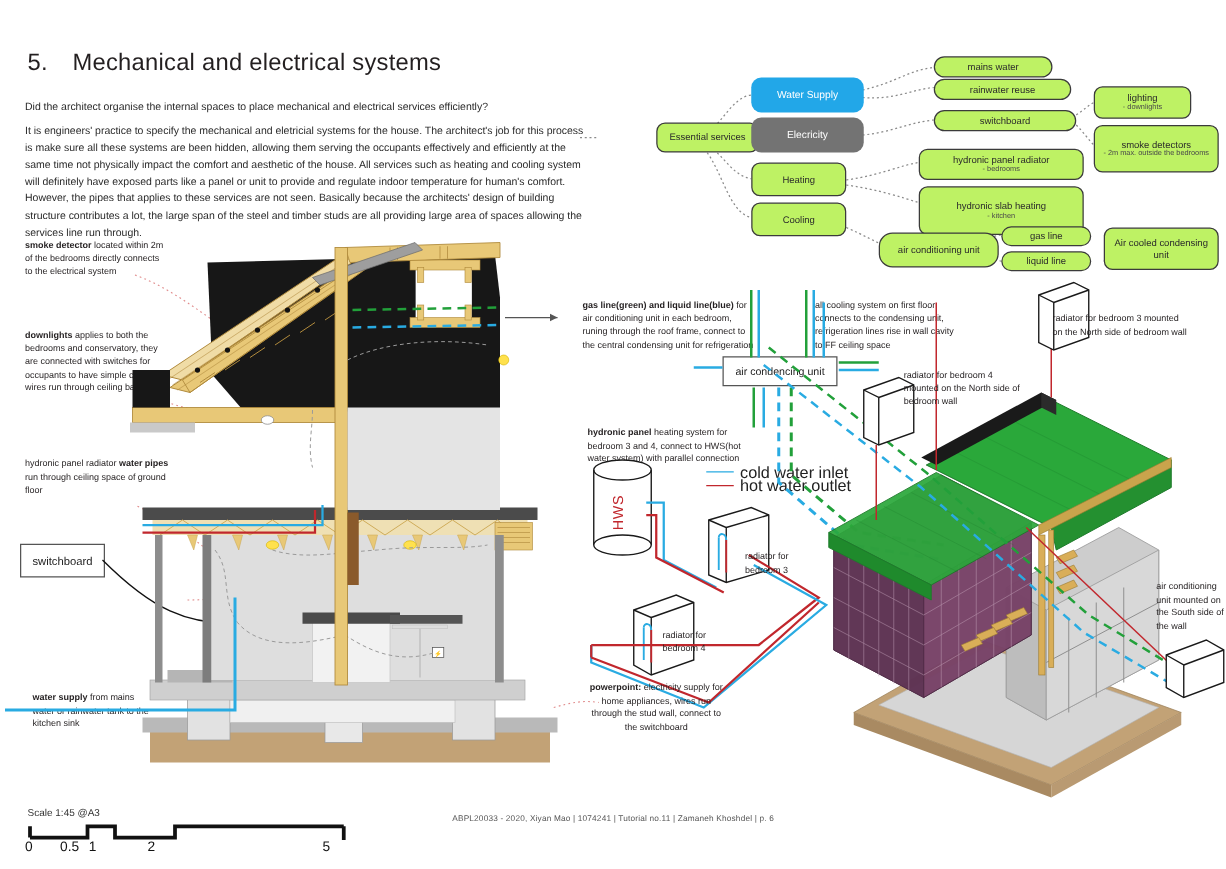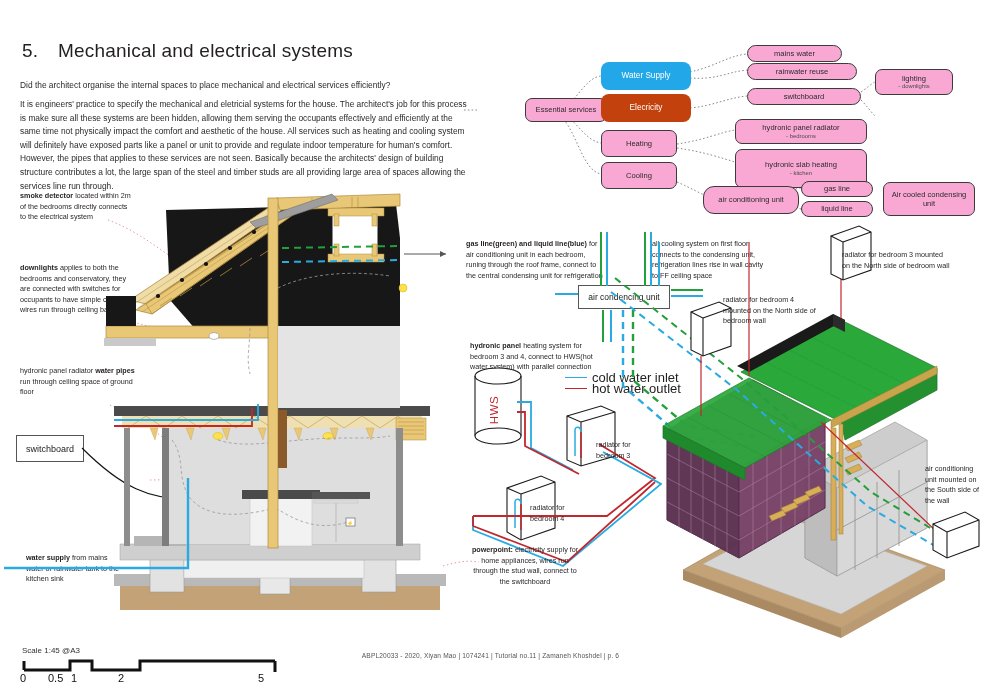--- a/index.html
+++ b/index.html
@@ -30,21 +30,21 @@
     position:absolute; left:20px; top:98px; width:452px;
     font-size:8.4px; line-height:1.62; color:#2a2a2a; text-align:left;
   }
 
   
   #mindmap { position:absolute; left:455px; top:36px; width:526px; height:190px; }
   #mindmap svg.links { position:absolute; left:0; top:0; width:526px; height:190px; pointer-events:none; }
   .node {
     position:absolute; display:flex; flex-direction:column;
     align-items:center; justify-content:center; text-align:center;
-    border:1.1px solid #3b3b3b; border-radius:7px; background:#f9a8d4;
+    border:1.1px solid #3b3b3b; border-radius:7px; background:#bef264;
     font-size:7.6px; color:#2b2b2b; line-height:1.25; padding:2px 4px;
   }
   .node .sub { font-size:5.9px; color:#4a4a4a; margin-top:0px; }
   .node.filled { border:none; color:#fff; border-radius:8px; font-size:8.2px; }
   .node.pill { border-radius:11px; }
 
   
   .anno { position:absolute; font-size:7.2px; line-height:1.46; color:#231f20; }
   .anno b { font-weight:700; }
   .anno.center { text-align:center; }
@@ -119,21 +119,21 @@
       <path d="M22,74 L8,74" stroke="#8a8a8a" stroke-width="1" fill="none" stroke-dasharray="1.6 2.2"></path>
     </svg>
 
     <div class="node" style="left:22px; top:62px; width:82px; height:24px;margin-left:48px;">
       <span>Essential services</span>
     </div>
 
     <div class="node filled" style="left:146px; top:26px; width:90px; height:28px; background:#22a7e8;">
       <span>Water Supply</span>
     </div>
-    <div class="node filled" style="left:146px; top:58px; width:90px; height:28px; background:#c2410c;">
+    <div class="node filled" style="left:146px; top:58px; width:90px; height:28px; background:#737373;">
       <span>Elecricity</span>
     </div>
     <div class="node" style="left:146px; top:94px; width:76px; height:27px;">
       <span>Heating</span>
     </div>
     <div class="node" style="left:146px; top:126px; width:76px; height:27px;">
       <span>Cooling</span>
     </div>
 
     <div class="node pill" style="left:292px; top:9px; width:95px; height:17px;">
@@ -142,20 +142,24 @@
     <div class="node pill" style="left:292px; top:27px; width:110px; height:17px;">
       <span>rainwater reuse</span>
     </div>
     <div class="node pill" style="left:292px; top:52px; width:114px; height:17px;">
       <span>switchboard</span>
     </div>
 
     <div class="node" style="left:420px; top:33px; width:78px; height:26px;">
       <span>lighting</span>
       <span class="sub">- downlights</span>
+    </div>
+    <div class="node" style="left:420px; top:64px; width:100px; height:38px;">
+      <span>smoke detectors</span>
+      <span class="sub">- 2m max. outside the bedrooms</span>
     </div>
 
     <div class="node" style="left:280px; top:83px; width:132px; height:25px;">
       <span>hydronic panel radiator</span>
       <span class="sub">- bedrooms</span>
     </div>
     <div class="node" style="left:280px; top:113px; width:132px; height:39px;">
       <span>hydronic slab heating</span>
       <span class="sub">- kitchen</span>
     </div>

